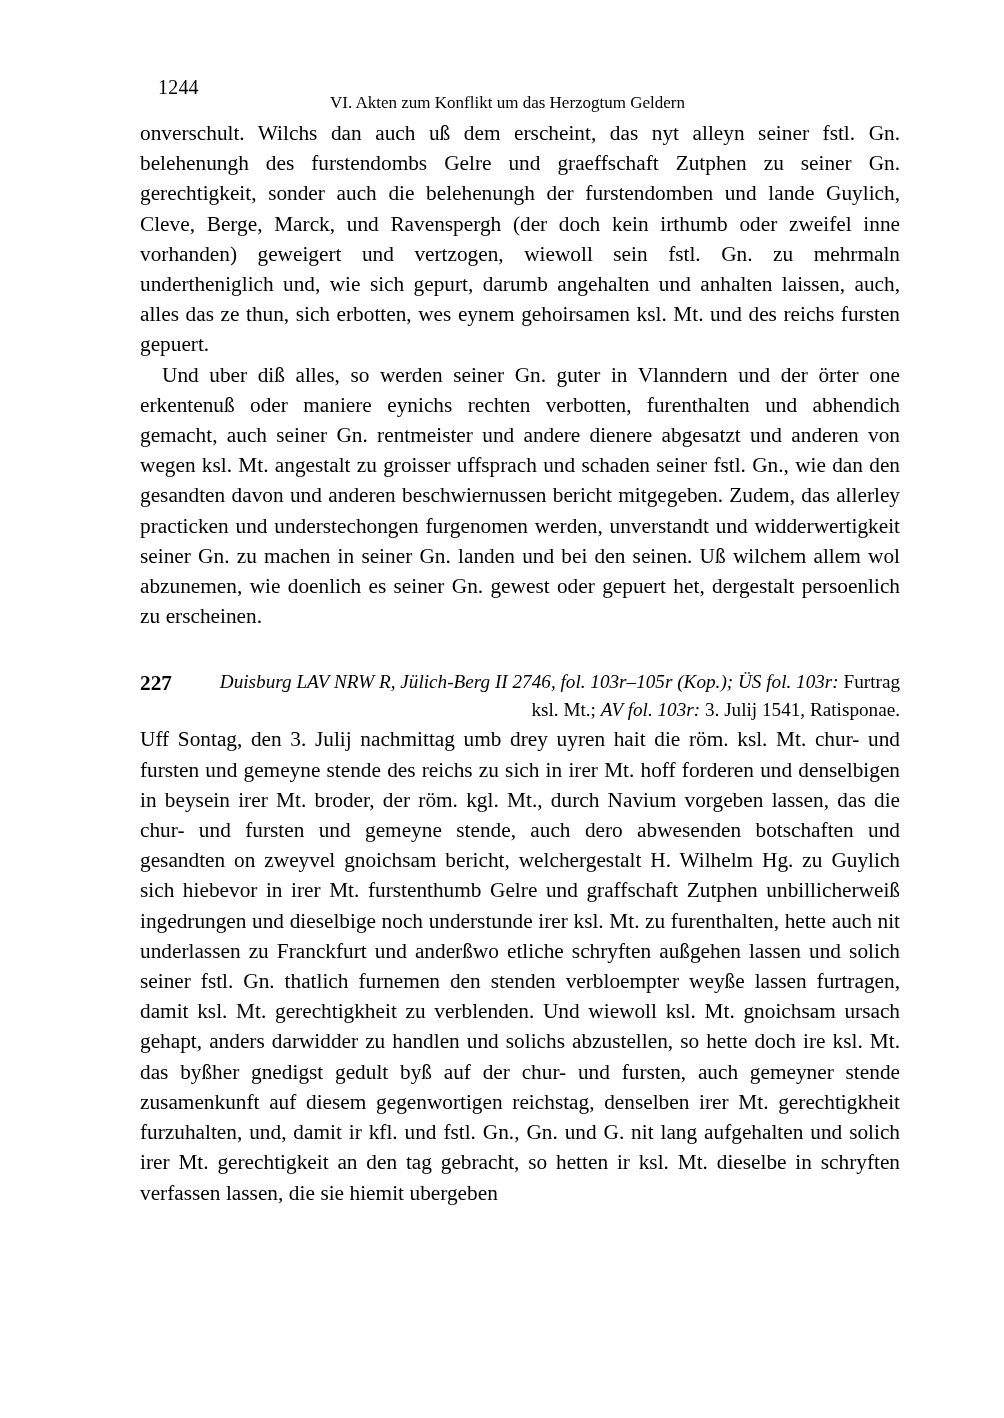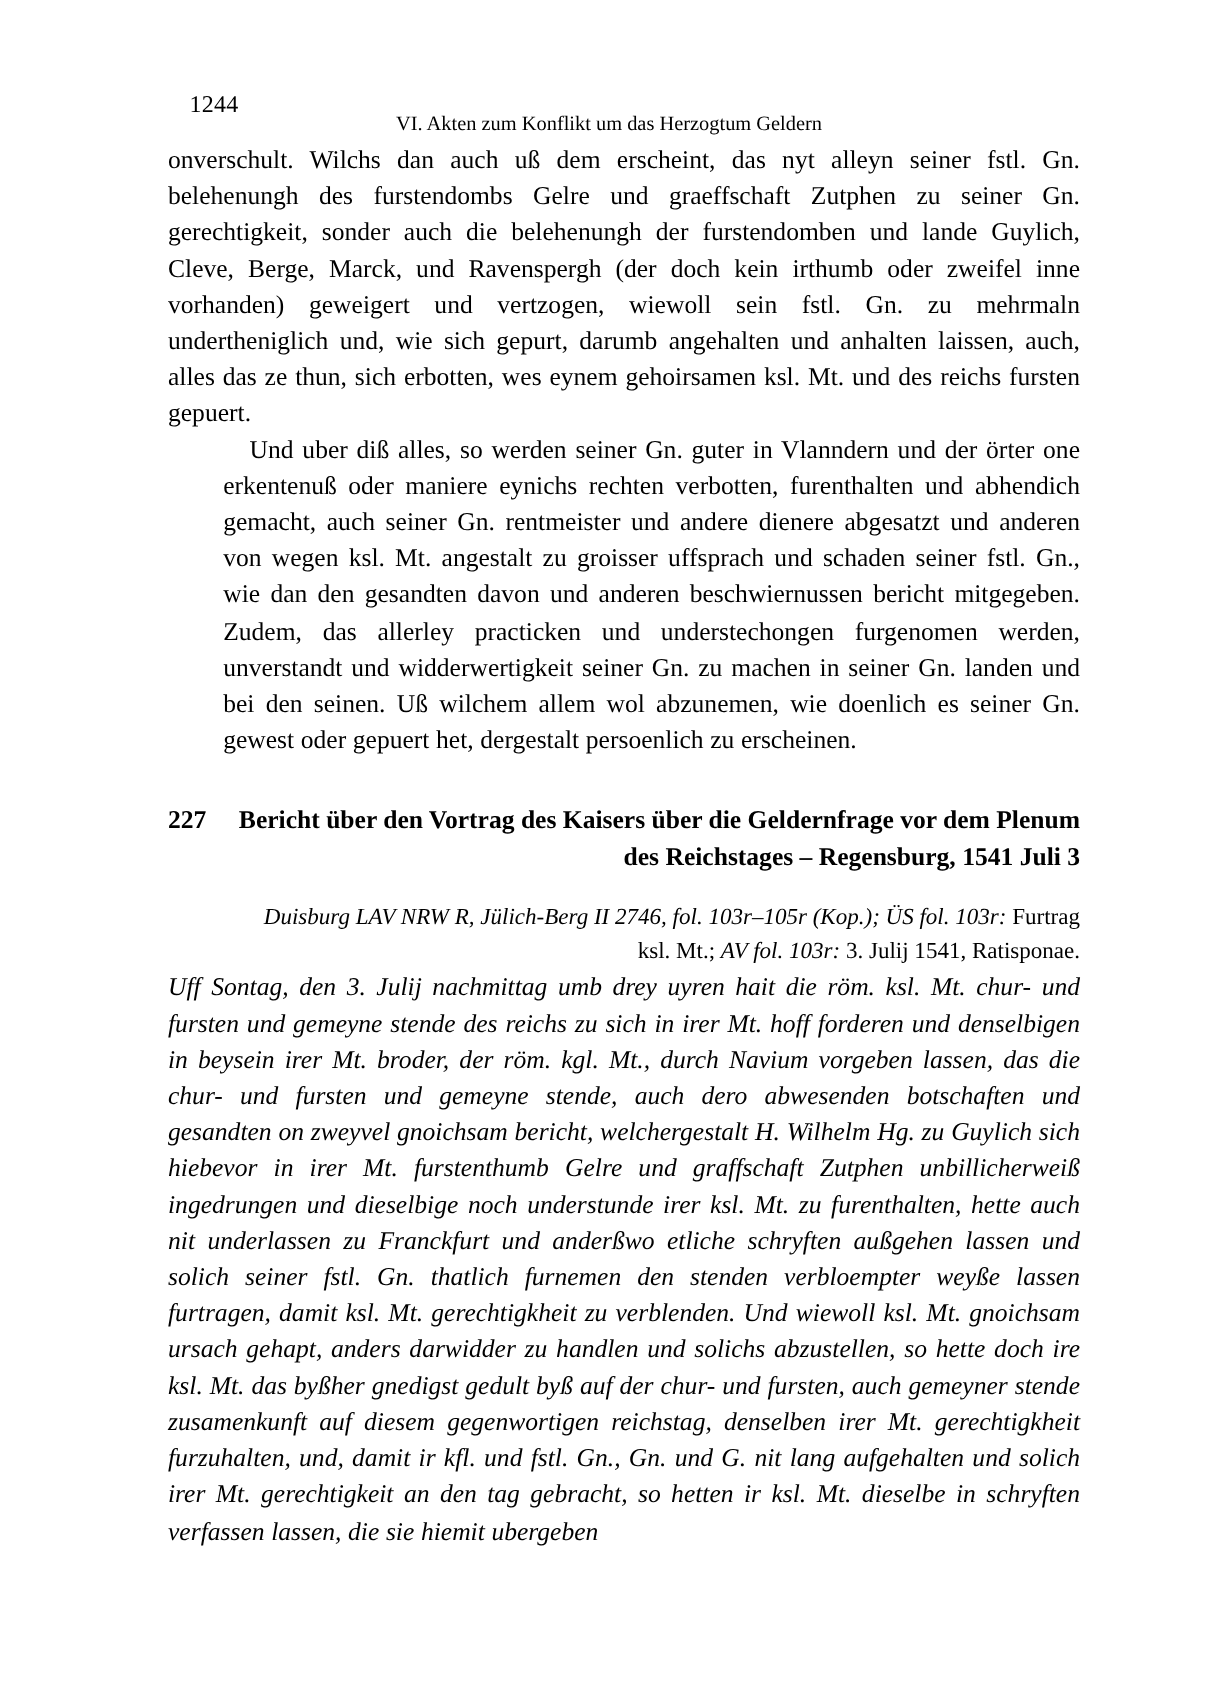--- a/index.html
+++ b/index.html
@@ -55,21 +55,20 @@
     margin: 0;
     font-size: 21.3px;
     line-height: 30.2px;
     text-align: justify;
     text-justify: inter-word;
     hyphens: none;
     word-spacing: 0.2px;
   }
   p.indent {
     text-indent: 22px;
-    margin-left: 46px;
   }
   .doc-head {
     margin-top: 37px;
     position: relative;
     padding-left: 58px;
     font-weight: bold;
     font-size: 21.3px;
     line-height: 30.5px;
     text-align: right;
   }
@@ -84,21 +83,20 @@
     margin-left: 58px;
     font-size: 19.2px;
     line-height: 28px;
     text-align: right;
   }
   .doc-source .ital {
     font-style: italic;
   }
   .doc-body {
     margin-top: 26px;
-    font-style: italic;
   }
   
 </style>
 </head>
 <body>
 
 <div class="page">
 
   <div class="header">
     <span class="folio">1244</span>
@@ -106,21 +104,20 @@
   </div>
 
   <div class="content">
 
     <p class="body">onverschult. Wilchs dan auch uß dem erscheint, das nyt alleyn seiner fstl. Gn. belehenungh des furstendombs Gelre und graeffschaft Zutphen zu seiner Gn. gerechtigkeit, sonder auch die belehenungh der furstendomben und lande Guylich, Cleve, Berge, Marck, und Ravenspergh (der doch kein irthumb oder zweifel inne vorhanden) geweigert und vertzogen, wiewoll sein fstl. Gn. zu mehrmaln undertheniglich und, wie sich gepurt, darumb angehalten und anhalten laissen, auch, alles das ze thun, sich erbotten, wes eynem gehoirsamen ksl. Mt. und des reichs fursten gepuert.</p>
 
     <p class="body indent">Und uber diß alles, so werden seiner Gn. guter in Vlanndern und der örter one erkentenuß oder maniere eynichs rechten verbotten, furenthalten und abhendich gemacht, auch seiner Gn. rentmeister und andere dienere abgesatzt und anderen von wegen ksl. Mt. angestalt zu groisser uffsprach und schaden seiner fstl. Gn., wie dan den gesandten davon und anderen beschwiernussen bericht mitgegeben. Zudem, das allerley practicken und understechongen furgenomen werden, unverstandt und widderwertigkeit seiner Gn. zu machen in seiner Gn. landen und bei den seinen. Uß wilchem allem wol abzunemen, wie doenlich es seiner Gn. gewest oder gepuert het, dergestalt persoenlich zu erscheinen.</p>
 
     <div class="doc-head">
       <span class="num">227</span>
-      <span>Bericht über den Vortrag des Kaisers über die Geldernfrage vor dem Plenum des Reichstages – Regensburg, 1541 Juli 3</span>
     </div>
 
     <div class="doc-source">
       <span class="ital">Duisburg LAV NRW R, Jülich-Berg II 2746, fol. 103r–105r (Kop.); ÜS fol. 103r:</span><span> Furtrag ksl. Mt.; </span><span class="ital">AV fol. 103r:</span><span> 3. Julij 1541, Ratisponae.</span>
     </div>
 
     <p class="body doc-body">Uff Sontag, den 3. Julij nachmittag umb drey uyren hait die röm. ksl. Mt. chur- und fursten und gemeyne stende des reichs zu sich in irer Mt. hoff forderen und denselbigen in beysein irer Mt. broder, der röm. kgl. Mt., durch Navium vorgeben lassen, das die chur- und fursten und gemeyne stende, auch dero abwesenden botschaften und gesandten on zweyvel gnoichsam bericht, welchergestalt H. Wilhelm Hg. zu Guylich sich hiebevor in irer Mt. furstenthumb Gelre und graffschaft Zutphen unbillicherweiß ingedrungen und dieselbige noch understunde irer ksl. Mt. zu furenthalten, hette auch nit underlassen zu Franckfurt und anderßwo etliche schryften außgehen lassen und solich seiner fstl. Gn. thatlich furnemen den stenden verbloempter weyße lassen furtragen, damit ksl. Mt. gerechtigkheit zu verblenden. Und wiewoll ksl. Mt. gnoichsam ursach gehapt, anders darwidder zu handlen und solichs abzustellen, so hette doch ire ksl. Mt. das byßher gnedigst gedult byß auf der chur- und fursten, auch gemeyner stende zusamenkunft auf diesem gegenwortigen reichstag, denselben irer Mt. gerechtigkheit furzuhalten, und, damit ir kfl. und fstl. Gn., Gn. und G. nit lang aufgehalten und solich irer Mt. gerechtigkeit an den tag gebracht, so hetten ir ksl. Mt. dieselbe in schryften verfassen lassen, die sie hiemit ubergeben</p>
 
   </div>
 </div>

